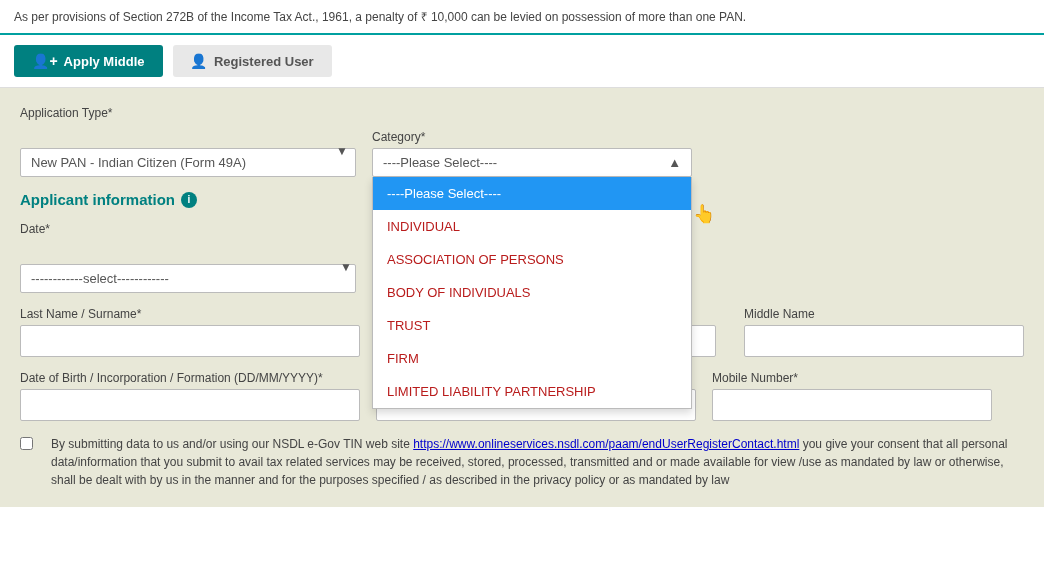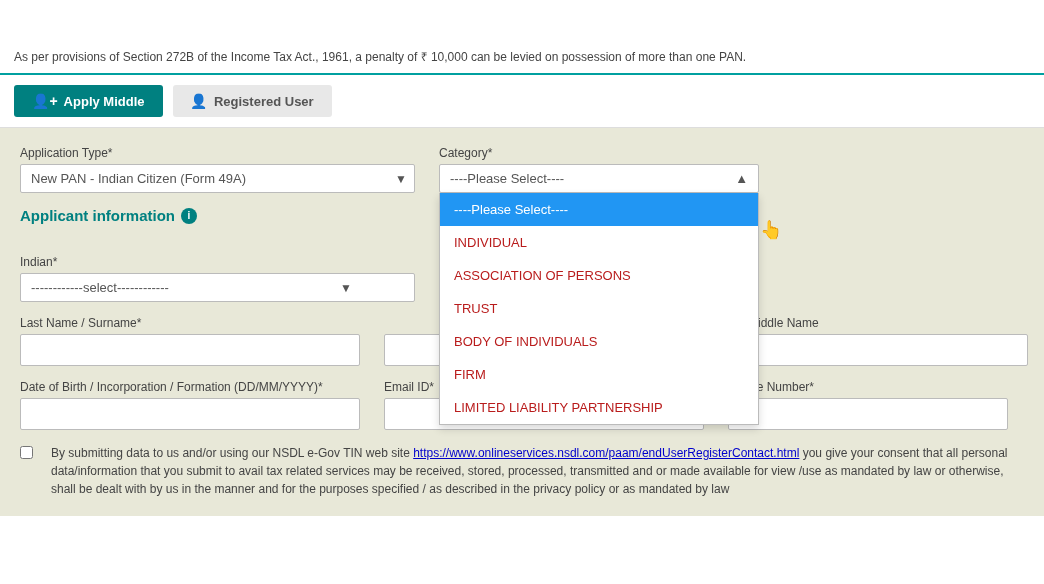--- a/index.html
+++ b/index.html
@@ -8,21 +8,20 @@
       font-size: 13px;
       background: #fff;
       color: #333;
     }
     .warning-bar {
       background: #fff;
       border-bottom: 2px solid #00a0a0;
       padding: 8px 14px;
       font-size: 12px;
       color: #444;
-      margin-top: 40px;
     }
     .tab-bar {
       display: flex;
       align-items: center;
       padding: 10px 14px;
       background: #fff;
       border-bottom: 1px solid #ddd;
       gap: 10px;
     }
     .tab-btn {
@@ -46,21 +45,21 @@
     }
     .tab-icon {
       font-size: 14px;
     }
     .form-area {
       background: #e8e8d8;
       padding: 18px 20px;
     }
     .form-row {
       display: flex;
-      gap: 24px;
+      gap: 16px;
       margin-bottom: 14px;
       align-items: flex-end;
       position: relative;
     }
     .form-group {
       display: flex;
       flex-direction: column;
       gap: 4px;
     }
     .form-group label {
@@ -72,27 +71,28 @@
     .form-group input {
       border: 1px solid #bbb;
       background: #fff;
       padding: 6px 10px;
       font-size: 13px;
       color: #555;
       border-radius: 2px;
       outline: none;
     }
     .app-type-select {
-      width: 395px;
+      width: 336px;
+      margin-top: 24px;
     }
     .section-title {
       font-size: 15px;
       color: #008080;
       font-weight: bold;
-      margin-bottom: 31px;
+      margin-bottom: 14px;
       display: flex;
       align-items: center;
       gap: 6px;
     }
     .info-icon {
       display: inline-flex;
       align-items: center;
       justify-content: center;
       width: 16px;
       height: 16px;
@@ -236,39 +236,39 @@
       <label>Category*</label>
       <div class="category-container">
         <div class="category-display">
           <span>----Please Select----</span>
           <span>▲</span>
         </div>
         <div class="category-dropdown">
           <div class="dropdown-item selected">----Please Select----</div>
           <div class="dropdown-item">INDIVIDUAL</div>
           <div class="dropdown-item">ASSOCIATION OF PERSONS</div>
+          <div class="dropdown-item">BODY OF INDIVIDUALS</div>
           <div class="dropdown-item">TRUST</div>
-          <div class="dropdown-item">BODY OF INDIVIDUALS</div>
           <div class="dropdown-item">FIRM</div>
           <div class="dropdown-item">LIMITED LIABILITY PARTNERSHIP</div>
         </div>
 
         <div class="cursor-pointer" style="right:-24px; top:55px; position:absolute; font-size:18px;">👆</div>
       </div>
     </div>
   </div>
 
   <div class="section-title">
     <span>Applicant information</span>
     <span class="info-icon">i</span>
   </div>
 
   <div class="form-row">
     <div class="form-group title-group">
-      <label>Indian*</label>
+      <label>Date*</label>
       <div class="dropdown-wrapper">
         <select class="app-type-select">
           <option>------------select------------</option>
           <option>Shri</option>
           <option>Smt</option>
           <option>Kumari</option>
           <option>M/s</option>
         </select>
         <span class="dropdown-arrow">▼</span>
       </div>

